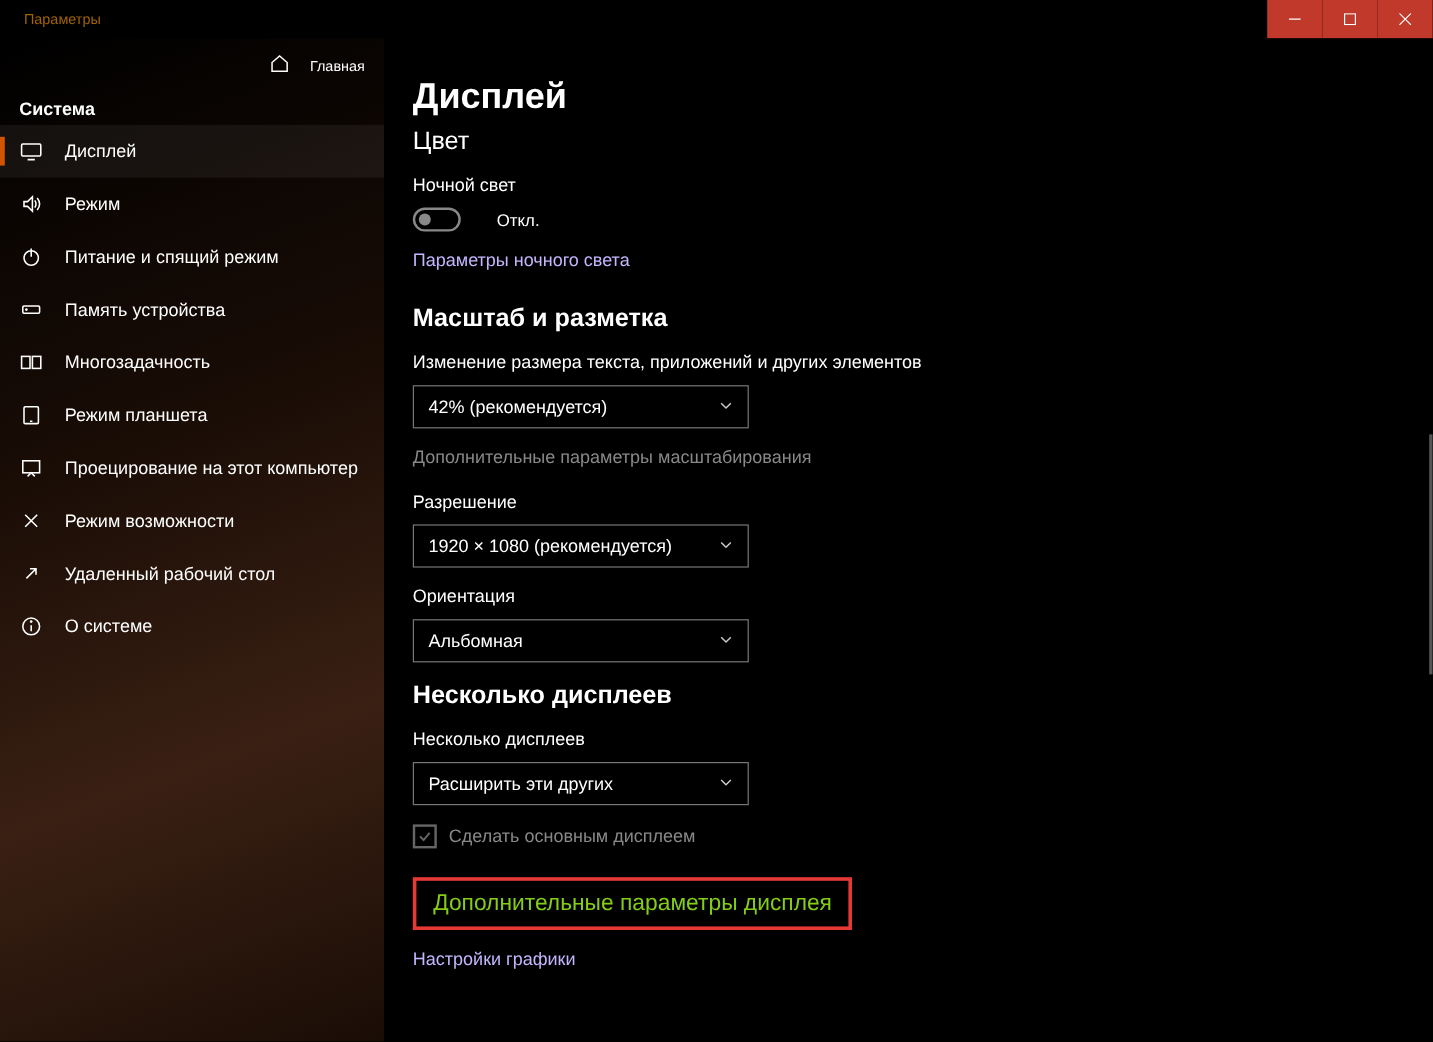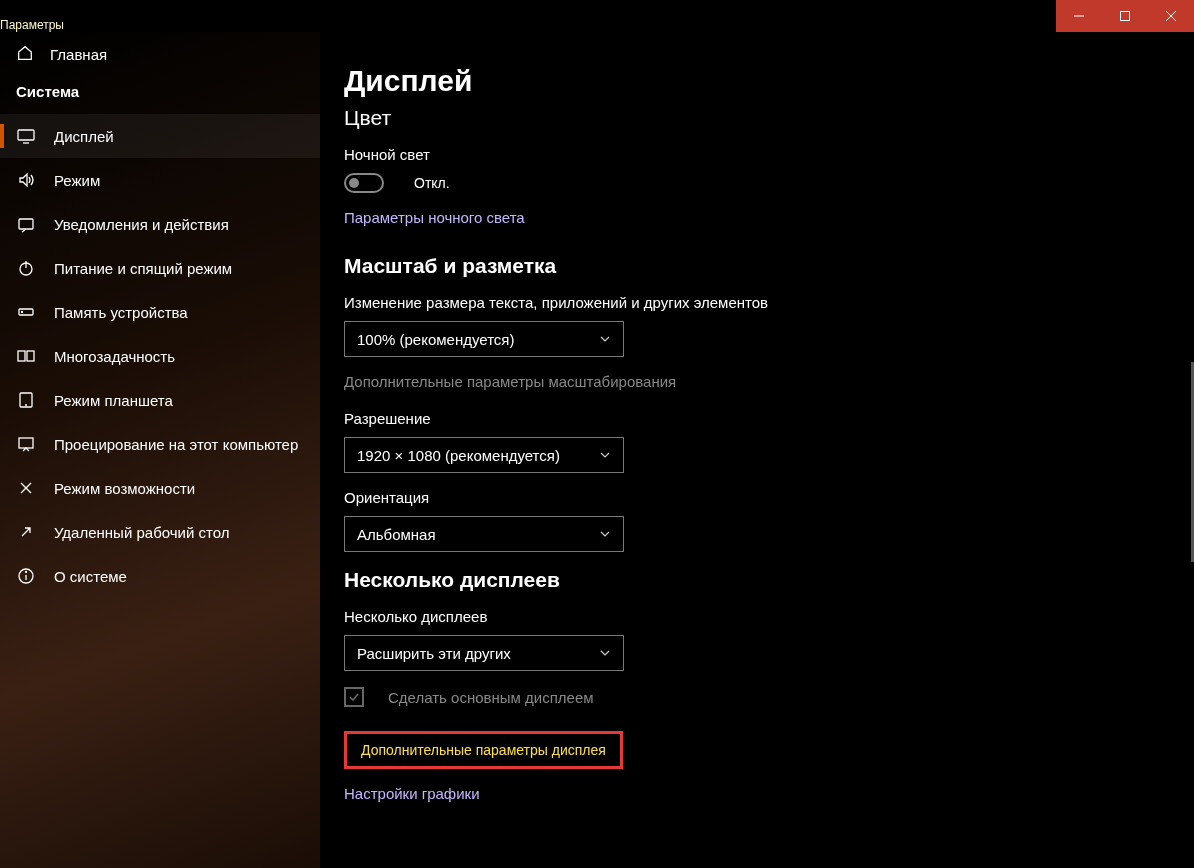--- a/index.html
+++ b/index.html
@@ -9,24 +9,24 @@
   background: #000;
   color: #fff;
   font-family: "Segoe UI", Arial, sans-serif;
   font-size: 14px;
   overflow: hidden;
   position: relative;
 }
 .titlebar {
   height: 32px;
   display: flex;
-  align-items: flex-end;
-  padding-left: 0;
+  align-items: center;
+  padding-left: 20px;
   font-size: 12px;
-  color: #fef9c3;
+  color: #a16207;
   position: relative;
 }
 .window-controls {
   position: absolute;
   right: 0;
   top: 0;
   display: flex;
   height: 32px;
 }
 .win-btn {
@@ -68,36 +68,37 @@
   top: 330px;
   width: 3px;
   height: 200px;
   background: #555;
 }
 .home-link {
   display: flex;
   align-items: center;
   padding: 12px 16px 14px 16px;
   gap: 16px;
-  font-size: 15px;
+  font-size: 12px;
+  justify-content: flex-end;
 }
 .home-link svg { width: 18px; height: 18px; }
 .search-box {
   margin: 6px 16px 18px 16px;
   height: 36px;
   border: 1px solid #555;
   background: rgba(0,0,0,0.2);
   display: flex;
   align-items: center;
   padding: 0 10px;
   justify-content: space-between;
   color: #999;
 }
 .category-title {
-  padding: 4px 16px 14px 16px;
+  padding: 4px 16px 4px 16px;
   font-size: 15px;
   font-weight: 600;
 }
 .nav-item {
   display: flex;
   align-items: center;
   padding: 12px 16px;
   gap: 18px;
   font-size: 15px;
   cursor: pointer;
@@ -186,40 +187,40 @@
 }
 .dropdown .chev { color: #ccc; }
 .muted {
   color: #888;
   font-size: 15px;
   margin-bottom: 20px;
 }
 .checkbox-row {
   display: flex;
   align-items: center;
-  gap: 24px;
+  gap: 10px;
   color: #888;
   font-size: 15px;
   margin-bottom: 24px;
 }
 .checkbox {
   width: 20px;
   height: 20px;
   border: 2px solid #666;
   display: flex;
   align-items: center;
   justify-content: center;
   color: #666;
 }
 .highlighted {
   display: inline-block;
   border: 3px solid #e53935;
   padding: 8px 14px;
-  color: #fde047;
-  font-size: 14px;
+  color: #84cc16;
+  font-size: 19px;
   margin-bottom: 16px;
 }
 .spacer-l { margin-top: 26px; }
 .spacer-xl { margin-top: 34px; }
 </style>
 </head>
 <body>
 
 <div class="titlebar">
   <span>Параметры</span>
@@ -270,29 +271,20 @@
             <path d="M4 8 H7 L11 4 V16 L7 12 H4 Z"></path>
             <path d="M13 7 Q15 10 13 13"></path>
             <path d="M15 5 Q19 10 15 15"></path>
           </svg>
         </span>
       <span>Режим</span>
     </div>
     <div class="nav-item">
       <span class="icon">
           <svg width="20" height="20" viewBox="0 0 20 20" fill="none" stroke="#fff" stroke-width="1.3">
-            <rect x="3" y="5" width="14" height="10" rx="1"></rect>
-            <path d="M6 18 L10 15"></path>
-          </svg>
-        </span>
-      <span>Уведомления и действия</span>
-    </div>
-    <div class="nav-item">
-      <span class="icon">
-          <svg width="20" height="20" viewBox="0 0 20 20" fill="none" stroke="#fff" stroke-width="1.3">
             <circle cx="10" cy="11" r="6"></circle>
             <line x1="10" y1="3" x2="10" y2="10"></line>
           </svg>
         </span>
       <span>Питание и спящий режим</span>
     </div>
     <div class="nav-item">
       <span class="icon">
           <svg width="20" height="20" viewBox="0 0 20 20" fill="none" stroke="#fff" stroke-width="1.3">
             <rect x="3" y="7" width="14" height="6" rx="1"></rect>
@@ -365,21 +357,21 @@
       <div class="toggle">
           <div class="knob"></div>
         </div>
       <span>Откл.</span>
     </div>
     <span class="link">Параметры ночного света</span>
 
     <h2 class="section-title strong spacer-l">Масштаб и разметка</h2>
     <div class="field-label">Изменение размера текста, приложений и других элементов</div>
     <div class="dropdown">
-      <span>100% (рекомендуется)</span>
+      <span>42% (рекомендуется)</span>
       <span class="chev"><svg width="12" height="12" viewBox="0 0 12 12" fill="none" stroke="#ccc" stroke-width="1.2">
             <path d="M2 4 L6 8 L10 4"></path>
           </svg></span>
     </div>
     <div class="muted">Дополнительные параметры масштабирования</div>
 
     <div class="field-label">Разрешение</div>
     <div class="dropdown">
       <span>1920 × 1080 (рекомендуется)</span>
       <span class="chev"><svg width="12" height="12" viewBox="0 0 12 12" fill="none" stroke="#ccc" stroke-width="1.2">

